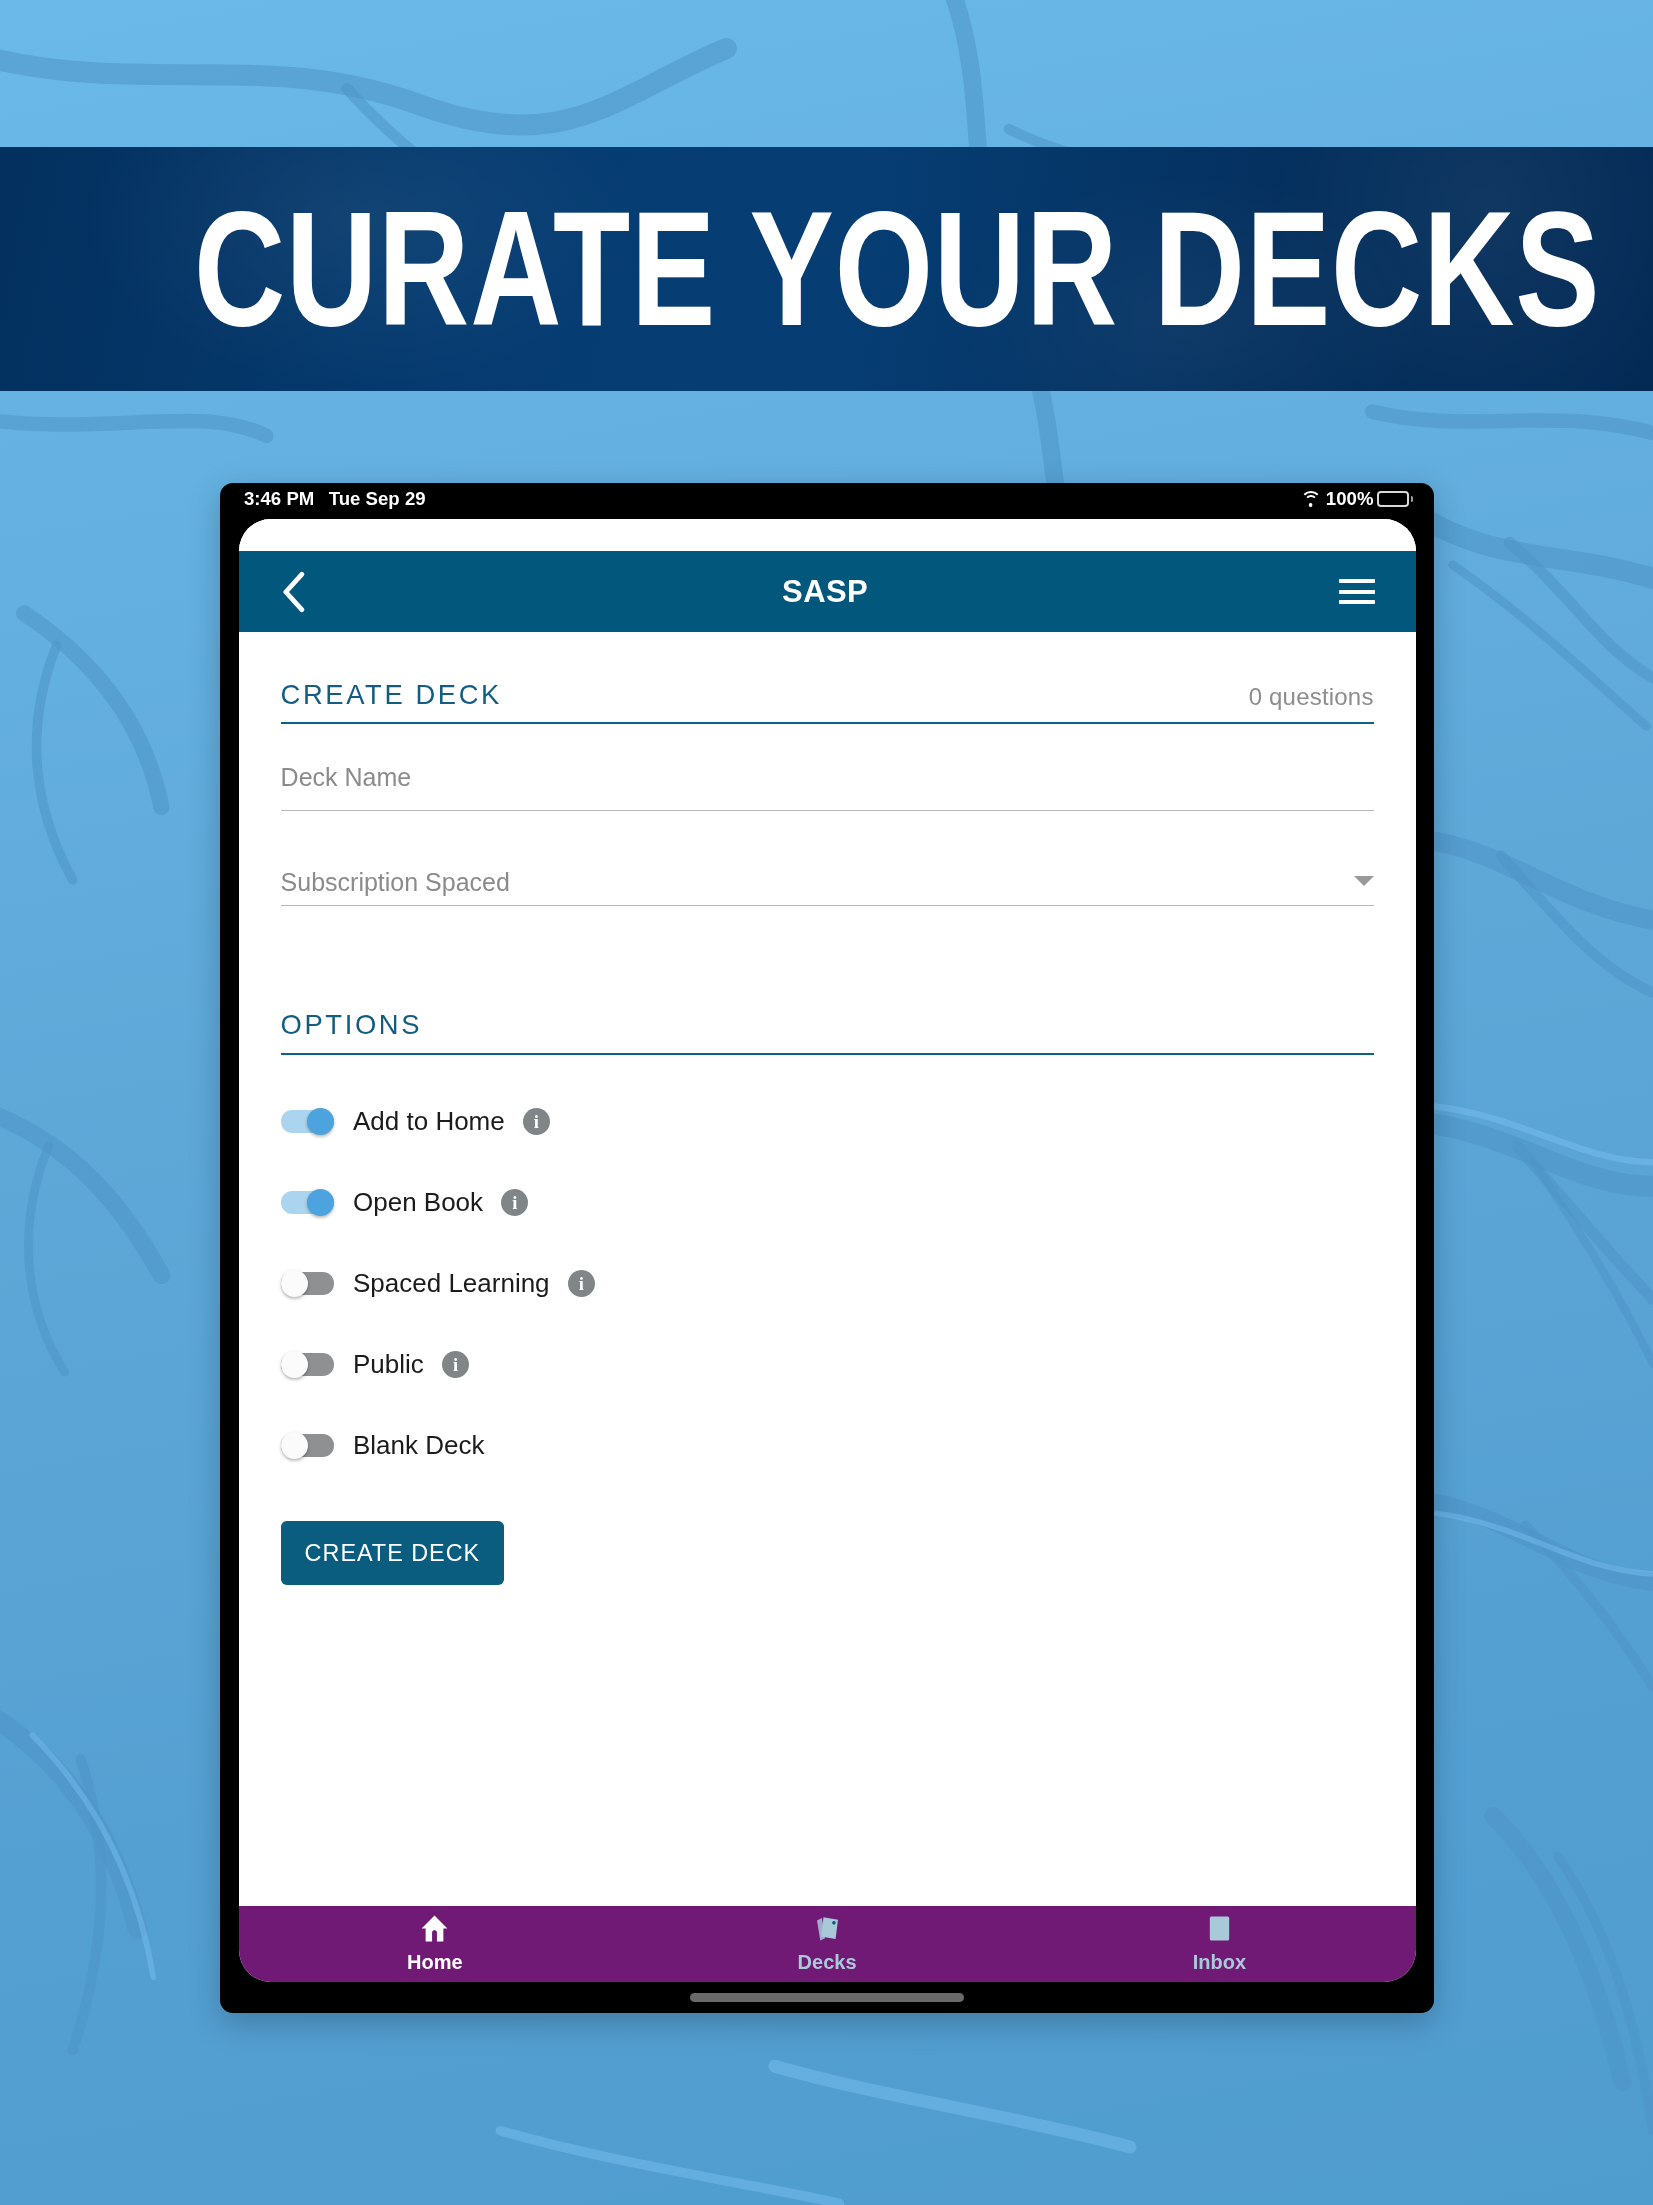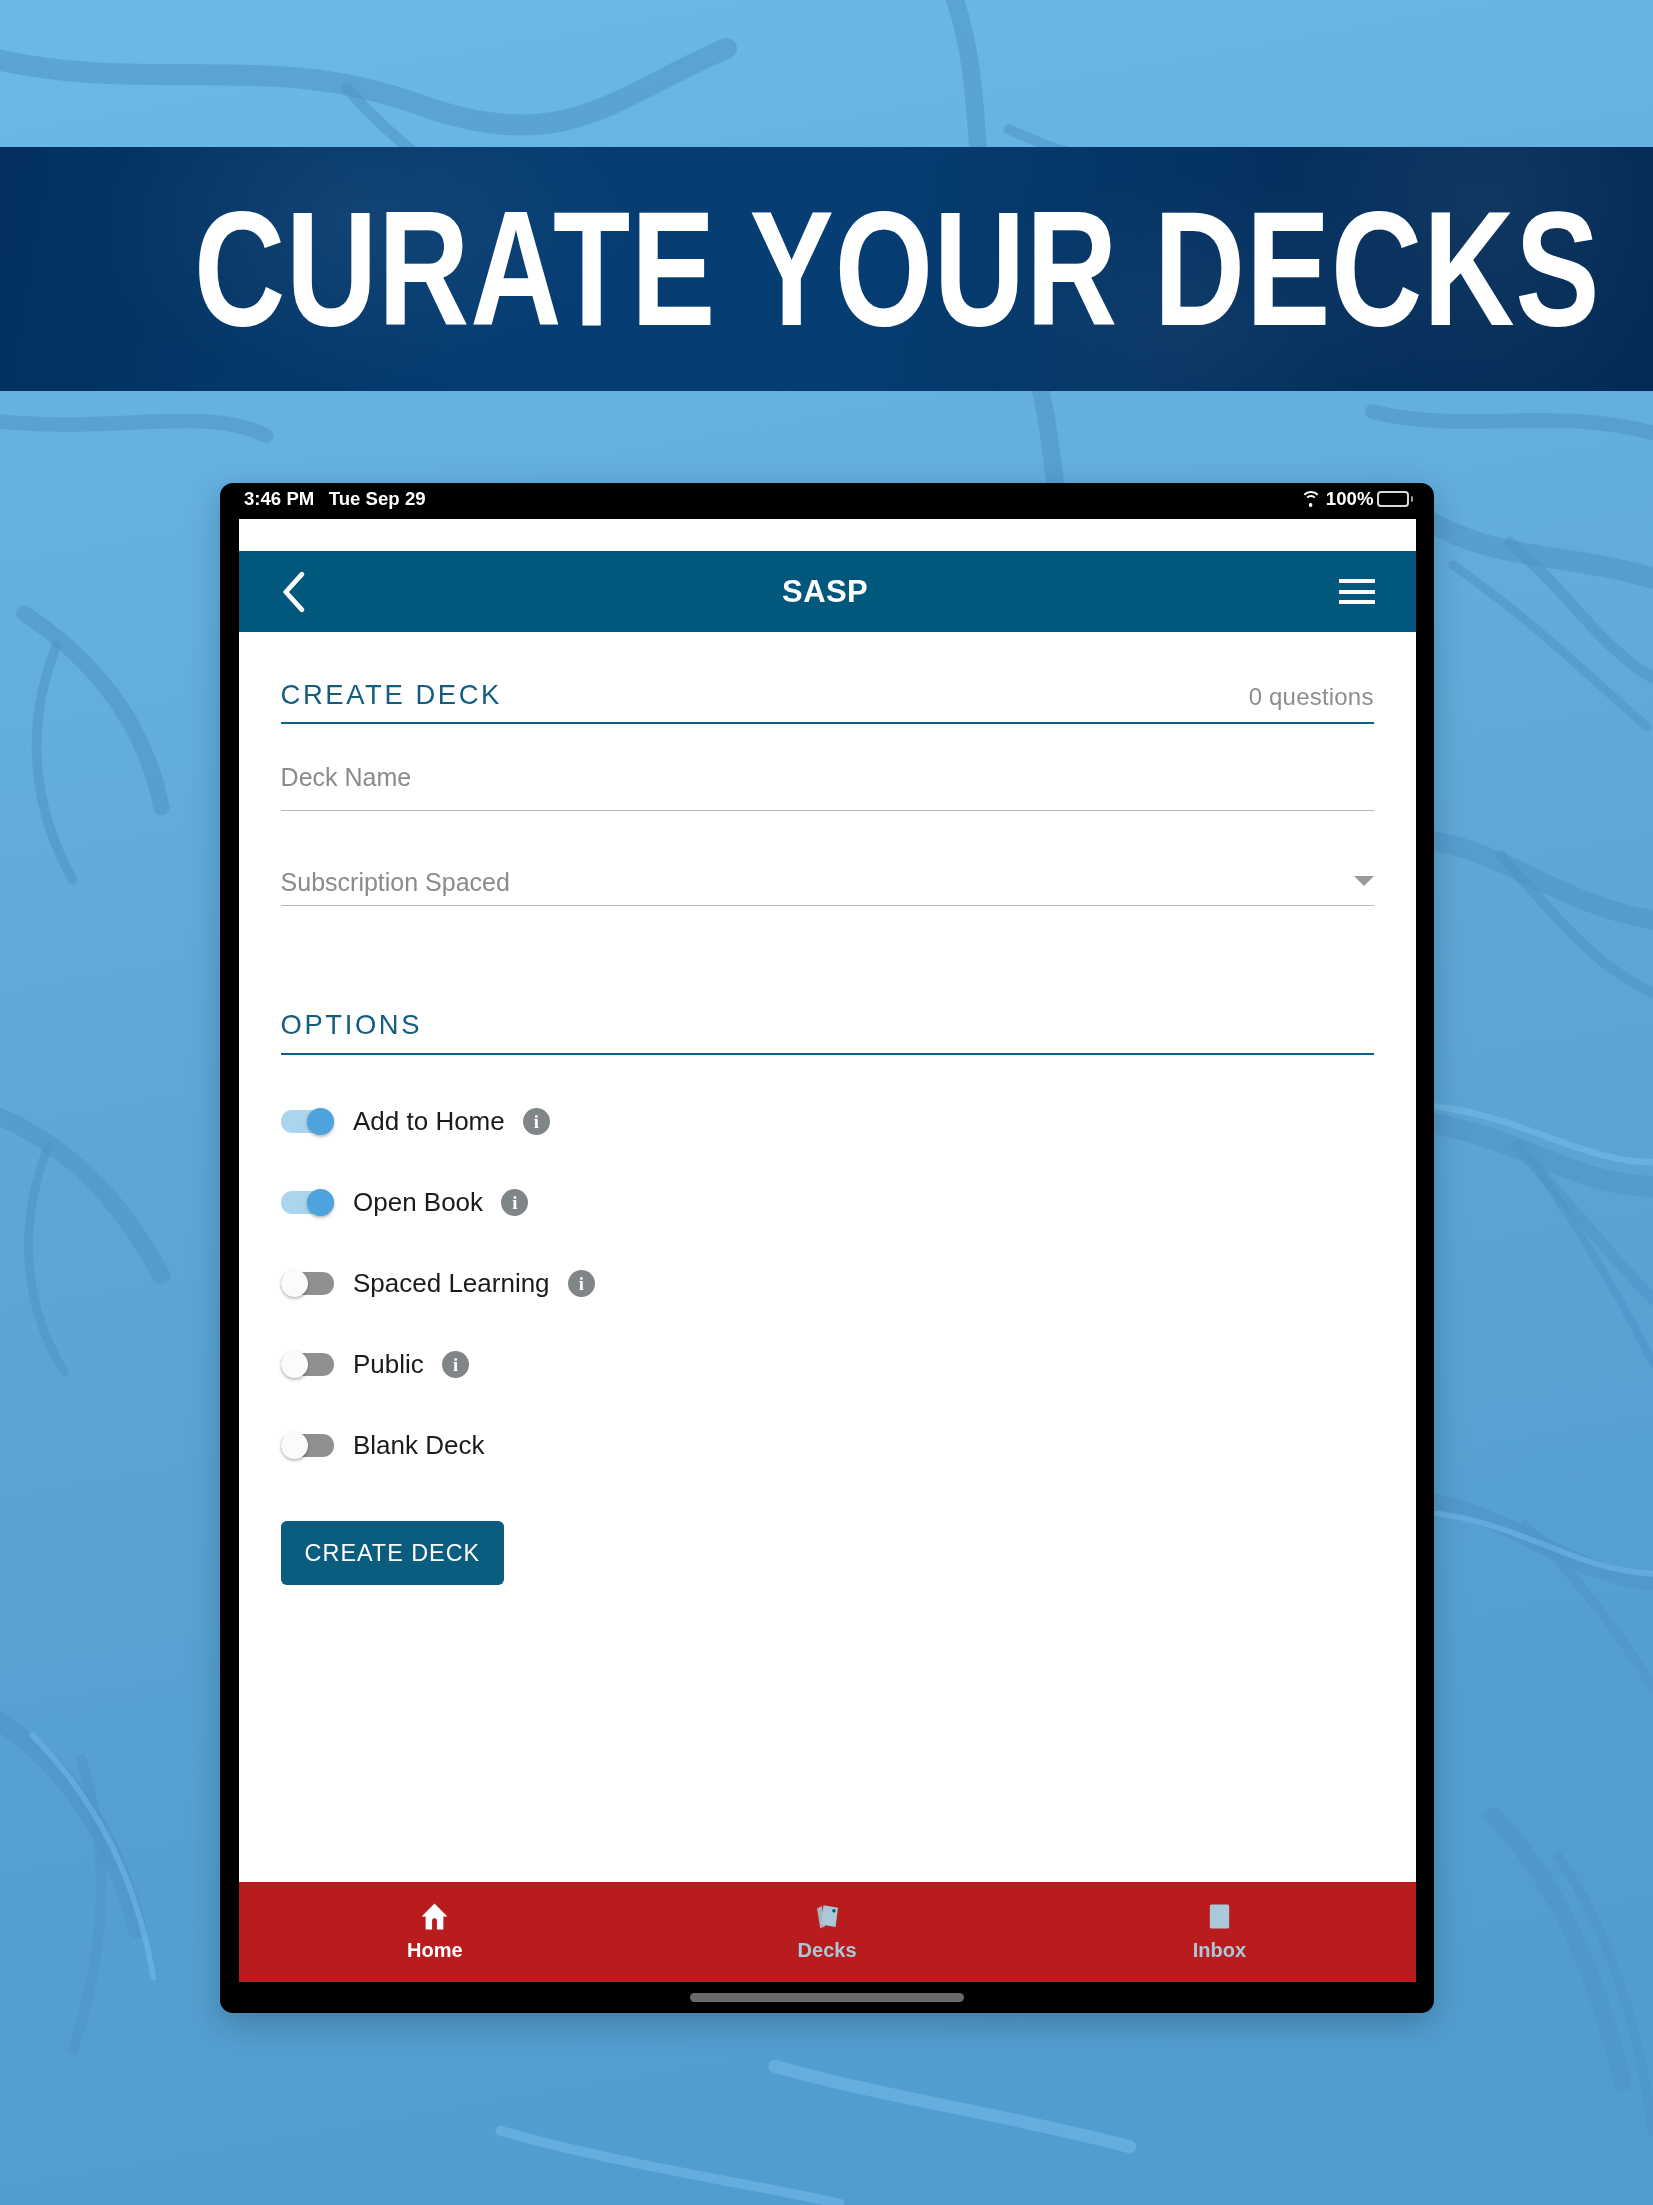--- a/index.html
+++ b/index.html
@@ -124,20 +124,21 @@
   #screen {
     position: absolute;
     left: 18.6px;
     top: 36px;
     width: 1177px;
     height: 1463px;
     background: #ffffff;
     display: flex;
     flex-direction: column;
     overflow: hidden;
+    border-radius: 32px;
   }
 
   #screen-notch-strip { height: 32px; background: #ffffff; flex: 0 0 auto; }
 
   
   #app-bar {
     flex: 0 0 auto;
     height: 81px;
     background: #02587c;
     display: flex;
@@ -302,22 +303,22 @@
     font-size: 23.4px;
     font-family: inherit;
     letter-spacing: 1px;
     cursor: pointer;
     display: inline-block;
   }
 
   
   #bottom-nav {
     flex: 0 0 auto;
-    height: 100px;
-    background: #b91c1c;
+    height: 76px;
+    background: #701a75;
     display: flex;
     align-items: center;
   }
   .nav-item {
     flex: 1 1 0;
     display: flex;
     flex-direction: column;
     align-items: center;
     justify-content: center;
     gap: 7.3px;

